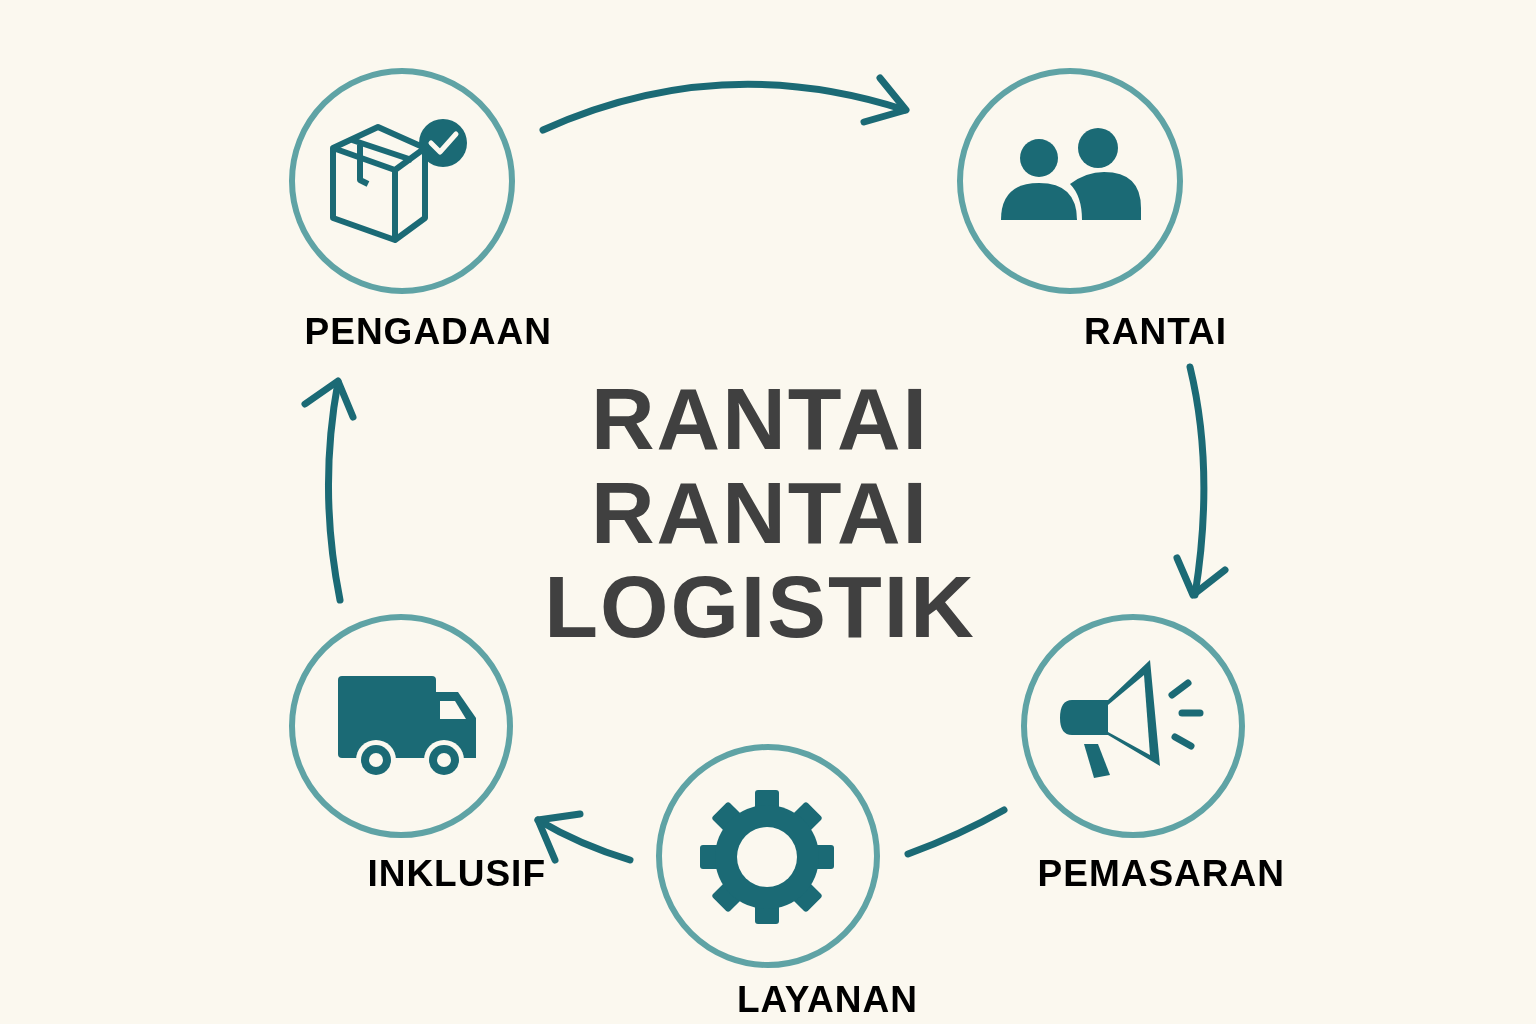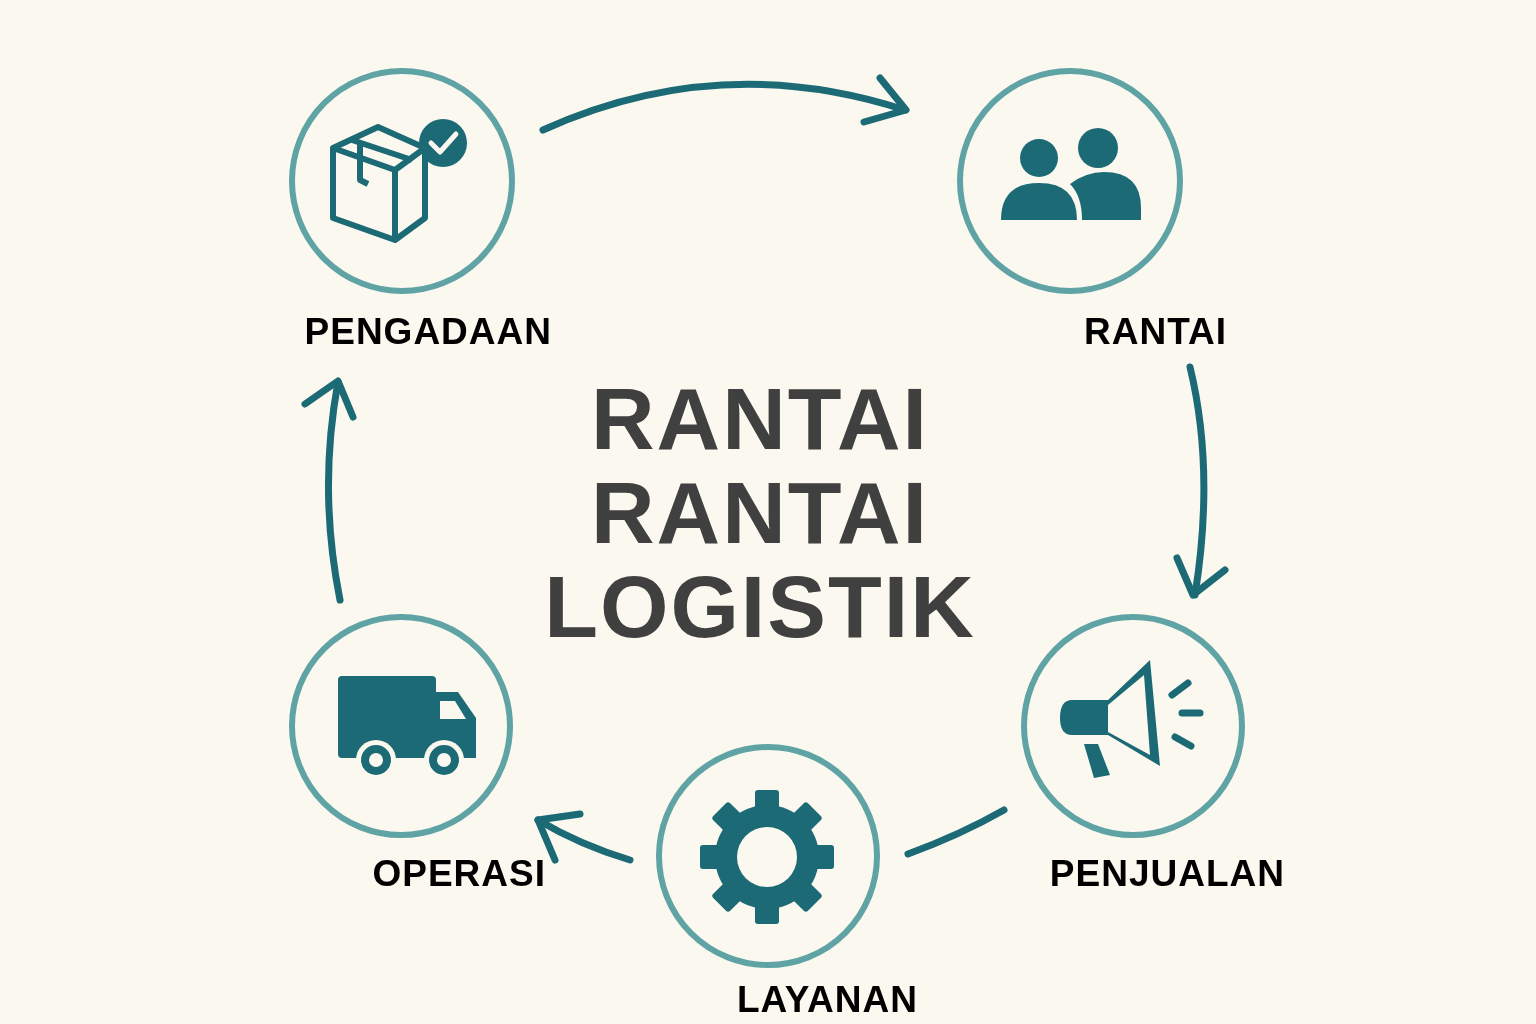--- a/index.html
+++ b/index.html
@@ -120,22 +120,22 @@
       <circle cx="444" cy="760" r="20" fill="#fbf8ef"></circle>
       <circle cx="376" cy="760" r="15"></circle>
       <circle cx="444" cy="760" r="15"></circle>
       <circle cx="376" cy="760" r="7" fill="#fbf8ef"></circle>
       <circle cx="444" cy="760" r="7" fill="#fbf8ef"></circle>
     </g>
   </svg>
 
   <div class="node-label" style="left:252px; top:308px; width:300px;">PENGADAAN</div>
   <div class="node-label" style="left:927px; top:308px; width:300px;">RANTAI</div>
-  <div class="node-label" style="left:985px; top:850px; width:300px;">PENJUALAN</div>
+  <div class="node-label" style="left:985px; top:850px; width:300px;">PEMASARAN</div>
   <div class="node-label" style="left:618px; top:976px; width:300px;">LAYANAN</div>
-  <div class="node-label" style="left:246px; top:850px; width:300px;">OPERASI</div>
+  <div class="node-label" style="left:246px; top:850px; width:300px;">INKLUSIF</div>
 
   <div class="title">
     <div>RANTAI</div>
     <div>RANTAI</div>
     <div>LOGISTIK</div>
   </div>
 </div>
 
 </body></html>

